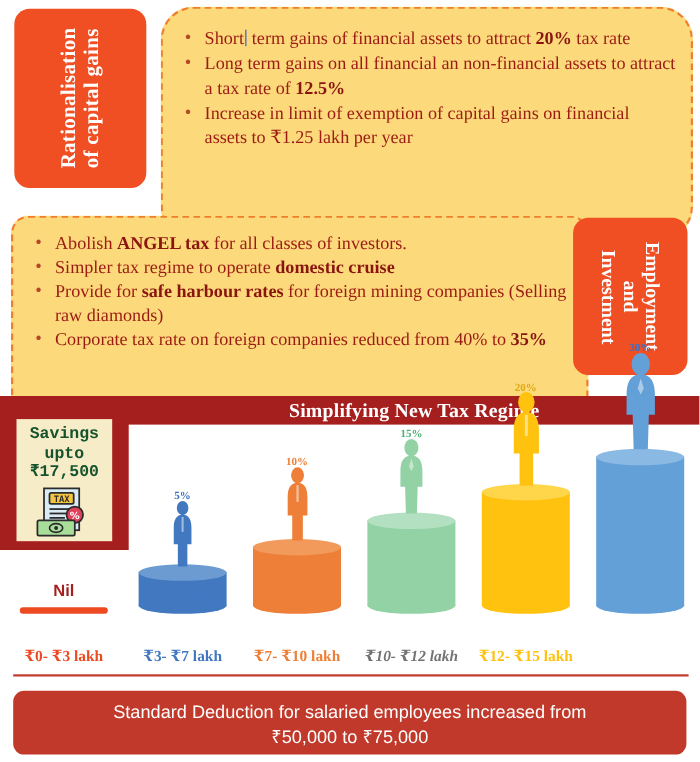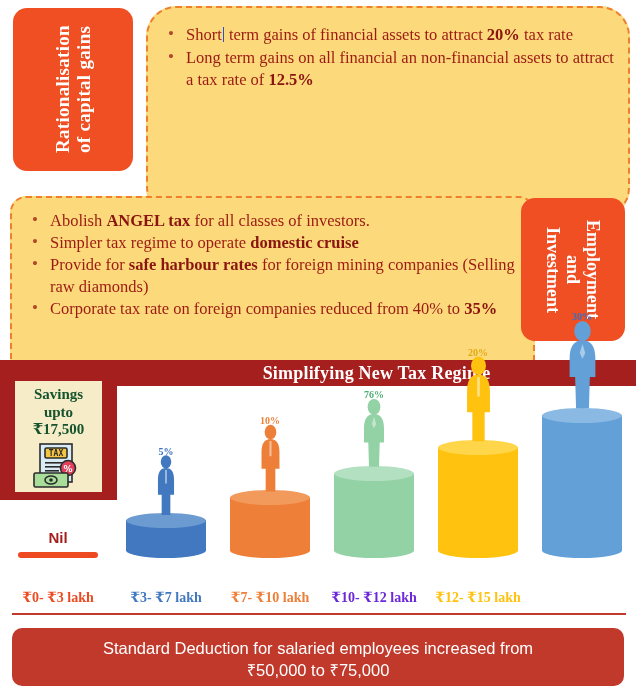--- a/index.html
+++ b/index.html
@@ -116,20 +116,21 @@
     width: 87px; height: 111px;
     background: #f7ecc8;
     text-align: center;
     padding-top: 5px;
   }
   .savings-box .s-line {
     color: #14532d;
     font-size: 15px;
     font-weight: bold;
     line-height: 1.17;
+    font-family: Liberation Mono, monospace;
   }
   .tax-icon {
     margin: 3px auto 0;
     width: 58px; height: 48px;
     position: relative;
   }
 
   
   .bars { position: absolute; left: 0; top: 26px; width: 636px; height: 203px; }
   .bar-col {
@@ -207,20 +208,21 @@
 
   <div class="sec1">
     <div class="tag-orange tag1">
       <span class="vtext">Rationalisation
 of capital gains</span>
     </div>
     <div class="card-yellow card1">
       <ul class="bullets" id="b1">
           <li><span>Short</span><span class="caret"></span><span> term gains of financial assets to attract </span><b>20%</b><span> tax rate</span></li>
           <li><span>Long term gains on all financial an non-financial assets to attract a tax rate of </span><b>12.5%</b></li>
+          <li><span>Increase in limit of exemption of capital gains on financial assets to ₹1.25 lakh per year</span></li>
         </ul>
     </div>
   </div>
 
   <div>
     <div class="card-yellow card2">
       <ul class="bullets" id="b2">
           <li><span>Abolish </span><b>ANGEL tax</b><span> for all classes of investors.</span></li>
           <li><span>Simpler tax regime to operate </span><b>domestic cruise</b></li>
           <li><span>Provide for </span><b>safe harbour rates</b><span> for foreign mining companies (Selling raw diamonds)</span></li>
@@ -301,21 +303,21 @@
             <div class="bot" style="background:#93d2a5"></div>
             <div class="top" style="background:#b3e0c0"></div>
           </div>
           <div class="person" style="bottom: 88px;">
             <svg width="30" height="72" viewBox="0 0 42 100">
               <ellipse cx="21" cy="12" rx="9" ry="11" fill="#93d2a5"></ellipse>
               <path d="M21 22 C11 22 7 30 7 42 L7 62 L13 62 L14 96 L28 96 L29 62 L35 62 L35 42 C35 30 31 22 21 22 Z" fill="#93d2a5"></path>
               <path d="M21 26 L18 36 L21 42 L24 36 Z" fill="#ffffff" opacity=".45"></path>
             </svg>
           </div>
-          <div class="pct" style="bottom: 158px; color: rgb(76, 175, 114);">76%</div>
+          <div class="pct" style="bottom: 158px; color: rgb(76, 175, 114);">15%</div>
         </div>
         <div class="bar-col" style="left: 430px;">
           <div class="cyl" style="height: 118px;">
             <div class="body" style="background:#ffc20e"></div>
             <div class="bot" style="background:#ffc20e"></div>
             <div class="top" style="background:#ffd54a"></div>
           </div>
           <div class="person" style="bottom: 114px;">
             <svg width="37" height="88" viewBox="0 0 42 100">
               <ellipse cx="21" cy="11" rx="8.5" ry="10.5" fill="#ffc20e"></ellipse>
@@ -339,21 +341,21 @@
             </svg>
           </div>
           <div class="pct" style="bottom: 236px; color: rgb(58, 111, 192);">30%</div>
         </div>
       </div>
 
     <div class="axis-labels" id="axis">
         <div class="axis-lbl" style="left: 6px; color: rgb(238, 74, 34);">₹0- ₹3 lakh</div>
         <div class="axis-lbl" style="left: 114px; color: rgb(65, 120, 192);">₹3- ₹7 lakh</div>
         <div class="axis-lbl" style="left: 218px; color: rgb(238, 127, 56);">₹7- ₹10 lakh</div>
-        <div class="axis-lbl" style="left: 322px; color: #6d28d9;">₹10- ₹12 lakh</div>
+        <div class="axis-lbl" style="left: 322px; color: #737373; font-style: italic;">₹10- ₹12 lakh</div>
         <div class="axis-lbl" style="left: 426px; color: rgb(255, 194, 14);">₹12- ₹15 lakh</div>
       </div>
     <div class="axis-line"></div>
   </div>
 
   <div class="footer">
     <span>Standard Deduction for salaried employees increased from</span><br>
     <span>₹50,000 to ₹75,000</span>
   </div>
 

